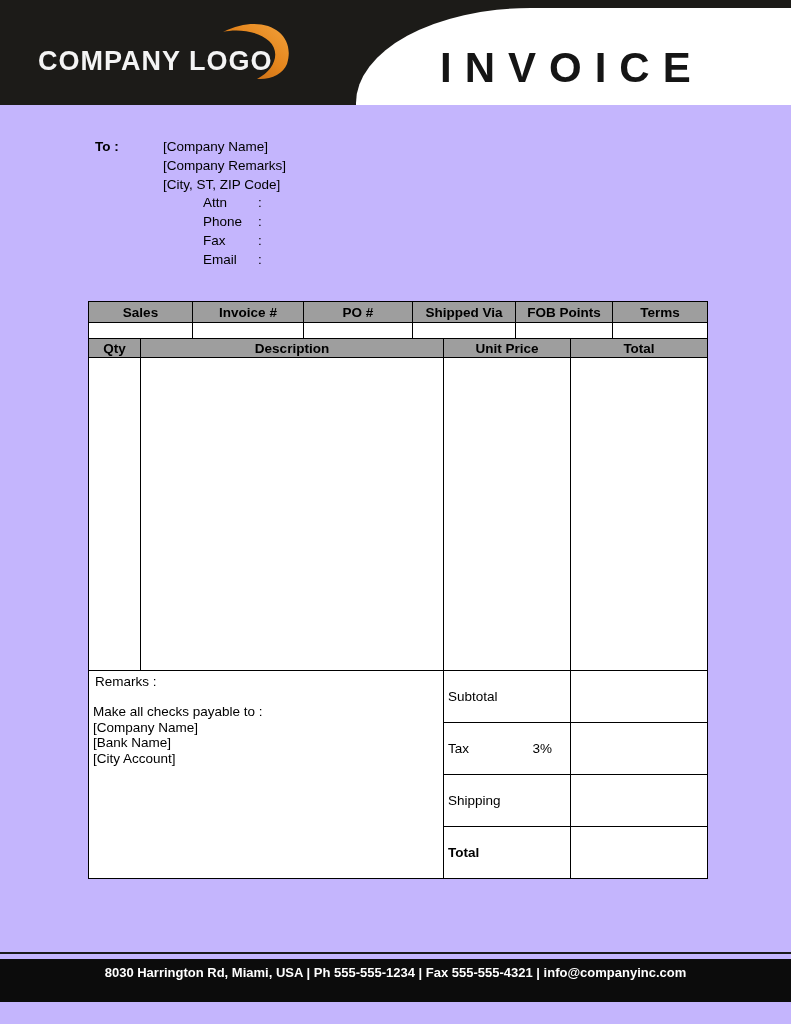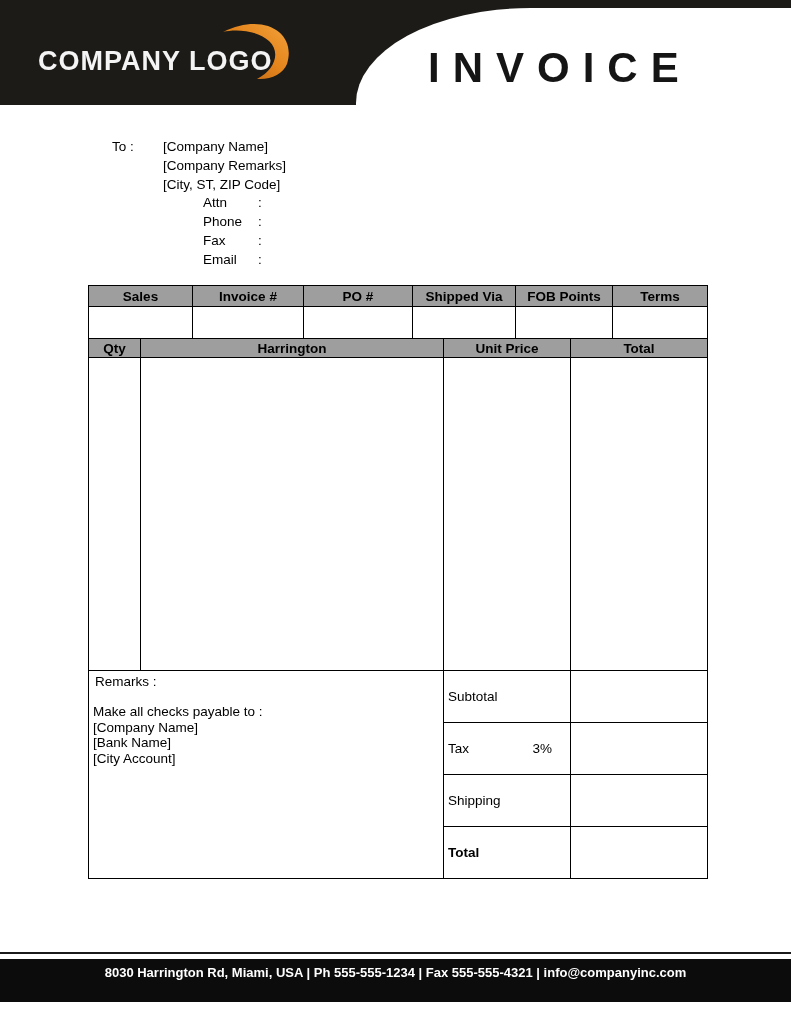--- a/index.html
+++ b/index.html
@@ -1,38 +1,38 @@
 <!DOCTYPE html>
 <html><head>
 <meta charset="utf-8">
 <style>
   html,body{margin:0;padding:0;background:#e8e8e8;}
   .page{
     position:relative;width:791px;height:1024px;margin:0 auto;
-    background:#ffffff;overflow:hidden;
+    background:#c4b5fd;overflow:hidden;
     font-family:"Liberation Sans", sans-serif;color:#000;
   }
   
   .header-bar{position:absolute;left:0;top:0;width:791px;height:105px;background:#1c1b18;}
   .header-cut{position:absolute;left:356px;top:8px;right:0;height:97px;background:#ffffff;
     border-top-left-radius:175px 95px;}
   .logo-text{position:absolute;left:38px;top:46px;font-size:27px;font-weight:bold;
     color:#f4f4f4;letter-spacing:1px;}
   .swoosh{position:absolute;left:213px;top:16px;width:88px;height:68px;}
-  .invoice-title{position:absolute;left:428px;top:44px;width:320px;
+  .invoice-title{position:absolute;left:440px;top:44px;width:320px;
     font-size:42px;font-weight:700;letter-spacing:13px;color:#151515;}
   
   .to-block{position:absolute;left:95px;top:138px;font-size:13.5px;line-height:18.8px;}
-  .to-tag{position:absolute;left:17px;top:0;font-weight:normal;}
+  .to-tag{position:absolute;left:0;top:0;font-weight:bold;}
   .to-lines{margin-left:68px;}
   .to-field{display:flex;margin-left:108px;}
   .to-field .f-label{width:55px;}
   
   table{border-collapse:collapse;table-layout:fixed;}
-  .info-table{position:absolute;left:88px;top:285px;width:619px;}
+  .info-table{position:absolute;left:88px;top:301px;width:619px;}
   .items-table{position:absolute;left:88px;top:338px;width:619px;}
   th{background:#9e9e9e;border:1px solid #000;font-size:13.5px;font-weight:bold;
      height:20px;padding:0 2px;text-align:center;}
   .items-table th{height:18px;}
   td{border:1px solid #000;font-size:13.5px;padding:16px 4px;background:#fff;}
   .info-table td{height:18px;}
   .body-row td{height:280px;vertical-align:top;}
   .sum-row td{height:19px;}
   .remarks-cell{vertical-align:top;padding:3px 6px;}
   .sum-label{display:flex;justify-content:space-between;padding-right:14px;}
@@ -128,21 +128,21 @@
   <table class="items-table">
     <colgroup>
         <col style="width:52px">
         <col style="width:303px">
         <col style="width:127px">
         <col style="width:137px">
       </colgroup>
     <tbody>
         <tr>
       <th>Qty</th>
-      <th>Harrington</th>
+      <th>Description</th>
       <th>Unit Price</th>
       <th>Total</th>
     </tr>
     <tr class="body-row">
       <td></td>
       <td></td>
       <td></td>
       <td></td>
     </tr>
     <tr class="sum-row">

